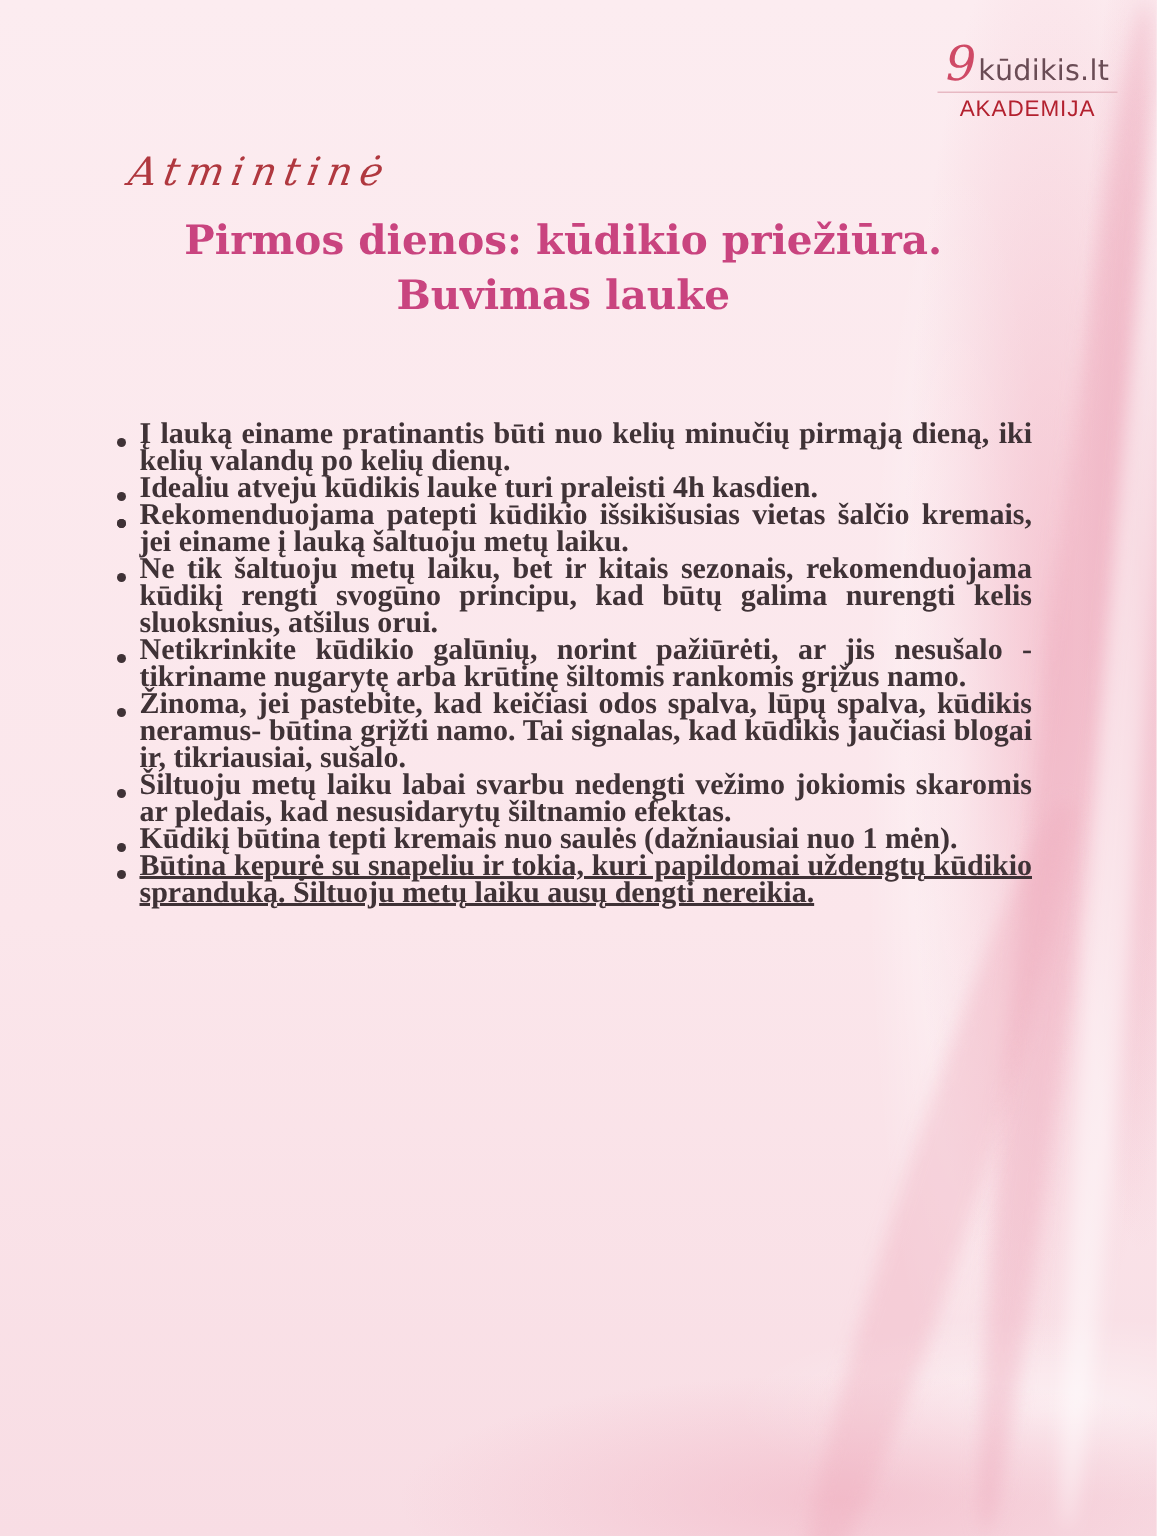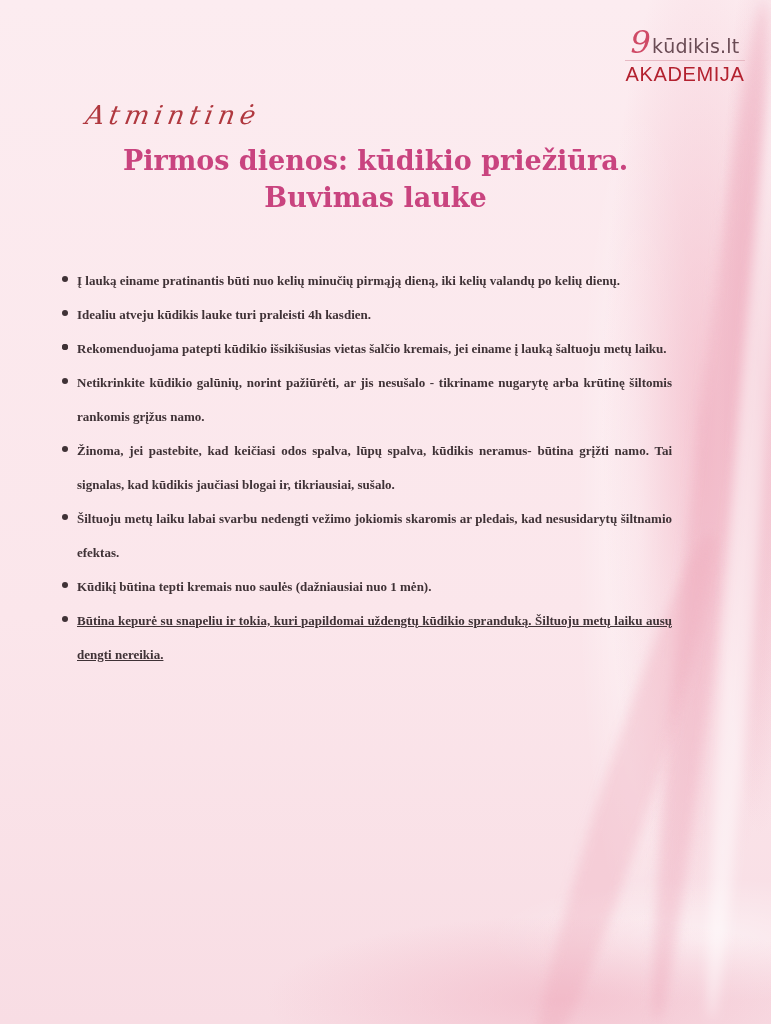--- a/index.html
+++ b/index.html
@@ -35,43 +35,43 @@
       font-family: "DejaVu Sans", "Liberation Sans", sans-serif;
       color: #6a4c55; font-size: 19px; letter-spacing: 0.2px;
     }
     .logo-nine {
       font-family: "DejaVu Serif", serif; font-style: italic;
       color: #cf4a66; font-size: 32px; line-height: 28px; margin-right: 1px;
     }
     .logo-line { width: 120px; height: 1px; background: #e7b9c3; margin: 3px auto 2px auto; }
     .logo-sub {
       font-family: "Liberation Sans", "DejaVu Sans", sans-serif;
-      color: #b3212f; font-size: 20px; letter-spacing: 0.6px;
+      color: #b3212f; font-size: 15px; letter-spacing: 0.6px;
     }
 
     .script {
       position: absolute; left: 86px; top: 100px;
       font-family: "DejaVu Serif", serif; font-style: italic;
       color: #b0383f; font-size: 26px; letter-spacing: 5px;
       transform: skewX(-10deg);
     }
 
     .title {
       position: absolute; left: 0; width: 751px; top: 142px;
       text-align: center; color: #c9447f;
       font-family: "DejaVu Serif", "Liberation Serif", serif;
       font-weight: bold; font-size: 27px; line-height: 37px;
     }
 
     .list {
       position: absolute; left: 60px; top: 264px; width: 612px;
-      margin: 0; padding: 0; list-style: none;
+      margin: 16px; padding: 0; list-style: none;
       color: #3f3236;
       font-family: "Liberation Serif", "DejaVu Serif", serif;
-      font-weight: bold; font-size: 13px; line-height: 34px;
+      font-weight: bold; font-size: 20px; line-height: 18px;
       text-align: justify;
     }
     .list li {
       position: relative; padding-left: 17px; margin: 0;
     }
     .list li .dot {
       position: absolute; left: 2px; top: 12px;
       width: 6px; height: 6px; border-radius: 50%; background: #3f3236;
     }
     .list li.last-justify { text-align-last: left; text-decoration: underline; }
@@ -98,18 +98,19 @@
 <div class="title">
   <div>Pirmos dienos: kūdikio priežiūra.</div>
   <div>Buvimas lauke</div>
 </div>
 
 <ul class="list">
   <li><span class="dot"></span><span>Į lauką einame pratinantis būti nuo kelių minučių pirmąją dieną, iki kelių valandų po kelių dienų.</span></li>
   <li><span class="dot"></span><span>Idealiu atveju kūdikis lauke turi praleisti 4h kasdien.</span></li>
   <li><span class="dot"></span></li>
   <li><span class="dot"></span><span>Rekomenduojama patepti kūdikio išsikišusias vietas šalčio kremais, jei einame į lauką šaltuoju metų laiku.</span></li>
+  <li><span class="dot"></span><span>Ne tik šaltuoju metų laiku, bet ir kitais sezonais, rekomenduojama kūdikį rengti svogūno principu, kad būtų galima nurengti kelis sluoksnius, atšilus orui.</span></li>
   <li><span class="dot"></span><span>Netikrinkite kūdikio galūnių, norint pažiūrėti, ar jis nesušalo - tikriname nugarytę arba krūtinę šiltomis rankomis grįžus namo.</span></li>
   <li><span class="dot"></span><span>Žinoma, jei pastebite, kad keičiasi odos spalva, lūpų spalva, kūdikis neramus- būtina grįžti namo. Tai signalas, kad kūdikis jaučiasi blogai ir, tikriausiai, sušalo.</span></li>
   <li><span class="dot"></span><span>Šiltuoju metų laiku labai svarbu nedengti vežimo jokiomis skaromis ar pledais, kad nesusidarytų šiltnamio efektas.</span></li>
   <li><span class="dot"></span><span>Kūdikį būtina tepti kremais nuo saulės (dažniausiai nuo 1 mėn).</span></li>
   <li class="last-justify"><span class="dot"></span><span>Būtina kepurė su snapeliu ir tokia, kuri papildomai uždengtų kūdikio spranduką. Šiltuoju metų laiku ausų dengti  nereikia.</span></li>
 </ul>
 
 </body></html>

